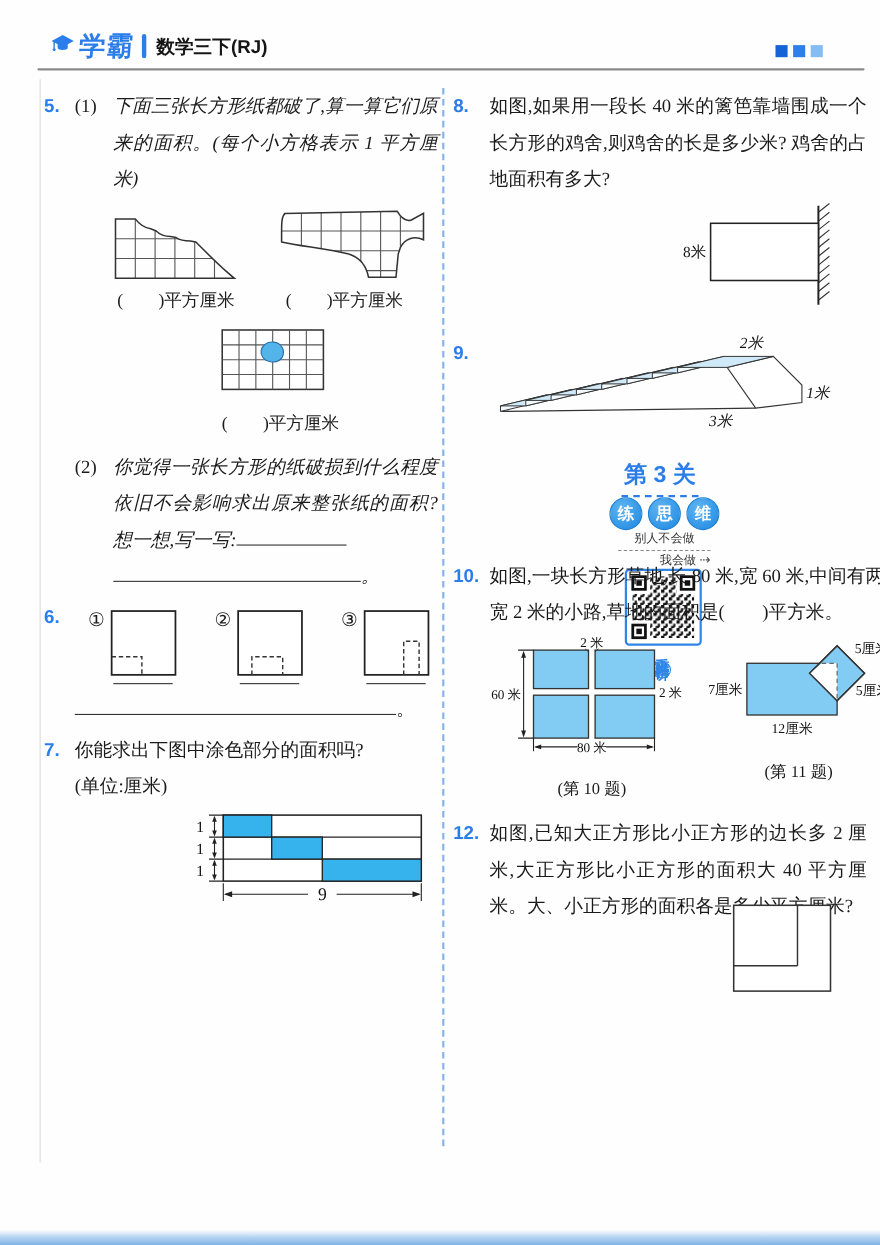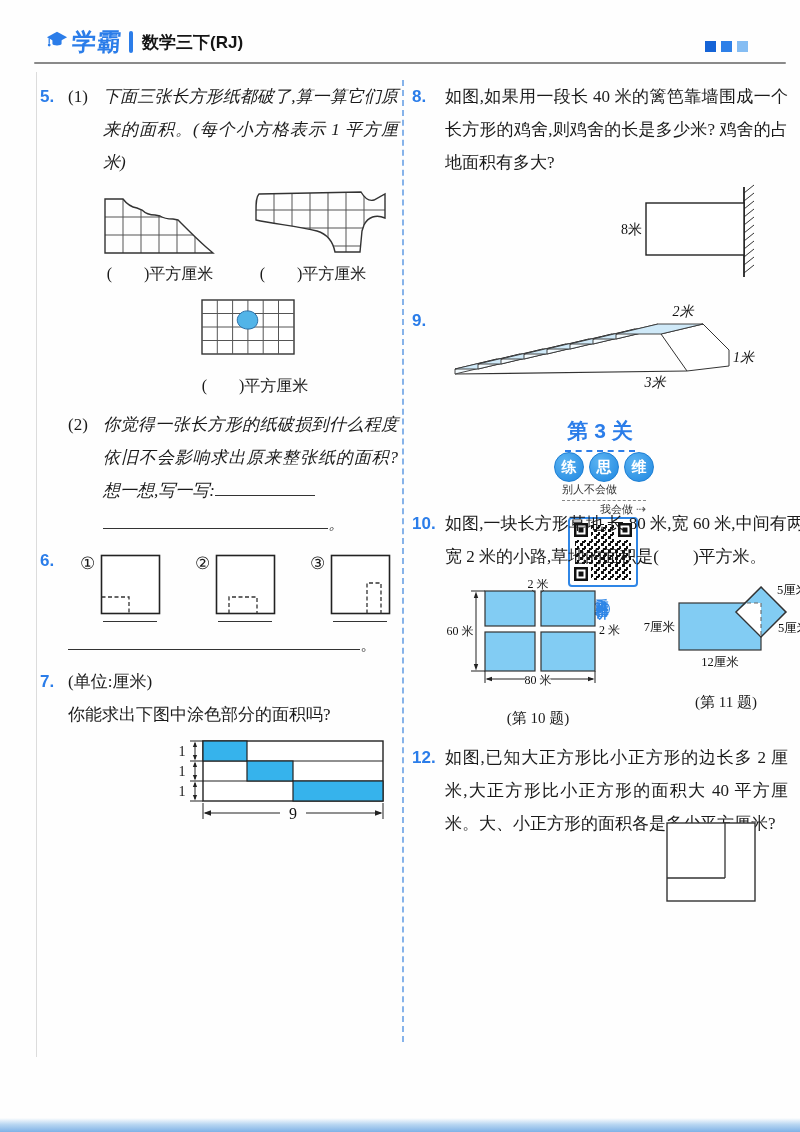--- a/index.html
+++ b/index.html
@@ -57,21 +57,21 @@
   .fig12wrap{width:100px;margin:-20px 26px 0 auto;}
   
   #sec3{display:flex;align-items:center;margin:12px 0 10px 0;height:80px;flex-direction:column;}
   .gate{font-family:"Liberation Sans",sans-serif;font-weight:bold;font-size:21px;color:#2b7de9;
         border-bottom:2px dashed #2b7de9;padding:0 2px 5px 2px;white-space:nowrap;}
   .circles{display:flex;gap:5px;margin-left:8px;}
   .circ{width:28px;height:28px;border-radius:50%;background:radial-gradient(circle at 35% 30%,#5cb4f2,#1f87e0);
         color:#fff;font-family:"Liberation Sans",sans-serif;font-weight:bold;font-size:15px;
         display:flex;align-items:center;justify-content:center;border:1px solid #1d7fd4;}
   .secnote{margin-left:8px;width:84px;font-family:"Liberation Sans",sans-serif;color:#333;}
-  .secnote .n1{font-size:11px;}
+  .secnote .n1{font-size:11px;text-align:center;}
   .secnote .ndash{border-top:1.6px dashed #888;margin:3px 0 1px 0;}
   .secnote .n2{font-size:11px;text-align:right;}
   .secnote .arr{color:#555;font-size:12px;}
   .qrbox{margin-left:6px;border:2px solid #2f86e6;border-radius:4px;background:#fff;padding:3px;line-height:0;}
   .qrside{margin-left:3px;display:flex;flex-direction:column;align-items:center;}
   .qrcap{writing-mode:vertical-rl;font-family:"Liberation Sans",sans-serif;font-weight:bold;
          font-size:13px;color:#2f86e6;letter-spacing:3px;}
   .play{margin-top:2px;width:14px;height:14px;border-radius:50%;border:1.5px solid #2f86e6;color:#2f86e6;
         font-size:8px;display:flex;align-items:center;justify-content:center;padding-left:1px;}
   
@@ -222,22 +222,22 @@
           <span class="blank" style="width:54px;margin-left:61px"></span>
         </div>
 
         <div class="blankline"><span class="blank" style="width:292px"></span><span>。</span></div>
       </div>
     </div>
 
     <div class="prob">
       <div class="pnum">7.</div>
       <div class="pbody">
+        <div>你能求出下图中涂色部分的面积吗?</div>
         <div>(单位:厘米)</div>
-        <div>你能求出下图中涂色部分的面积吗?</div>
         <div class="fig7">
           <svg width="240" height="94" viewBox="0 0 240 94">
             <rect x="35" y="6" width="180" height="60" fill="#fff" stroke="#222" stroke-width="1.4"></rect>
             <line x1="35" y1="26" x2="215" y2="26" stroke="#222" stroke-width="1.2"></line>
             <line x1="35" y1="46" x2="215" y2="46" stroke="#222" stroke-width="1.2"></line>
             <rect x="35" y="6" width="44" height="20" fill="#36b3ec" stroke="#222" stroke-width="1.2"></rect>
             <rect x="79" y="26" width="46" height="20" fill="#36b3ec" stroke="#222" stroke-width="1.2"></rect>
             <rect x="125" y="46" width="90" height="20" fill="#36b3ec" stroke="#222" stroke-width="1.2"></rect>
             <g stroke="#222" stroke-width="1">
               <line x1="22" y1="6" x2="35" y2="6"></line>

